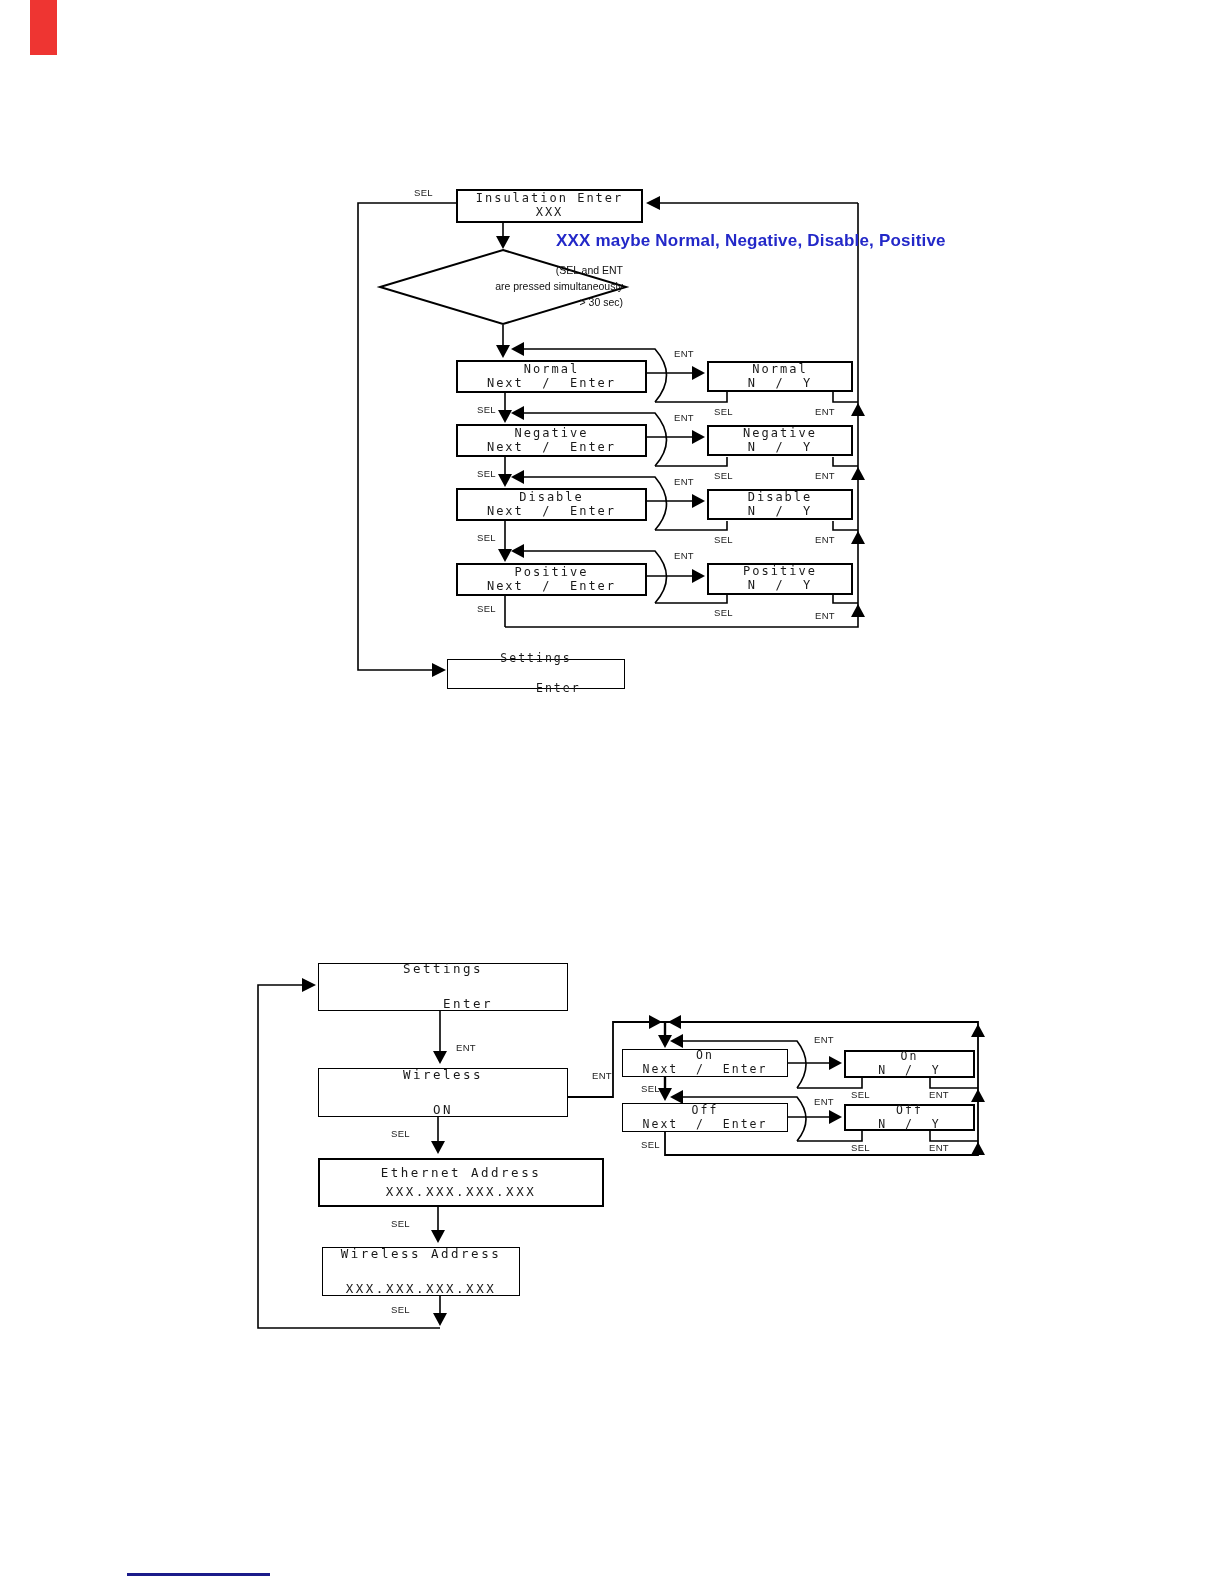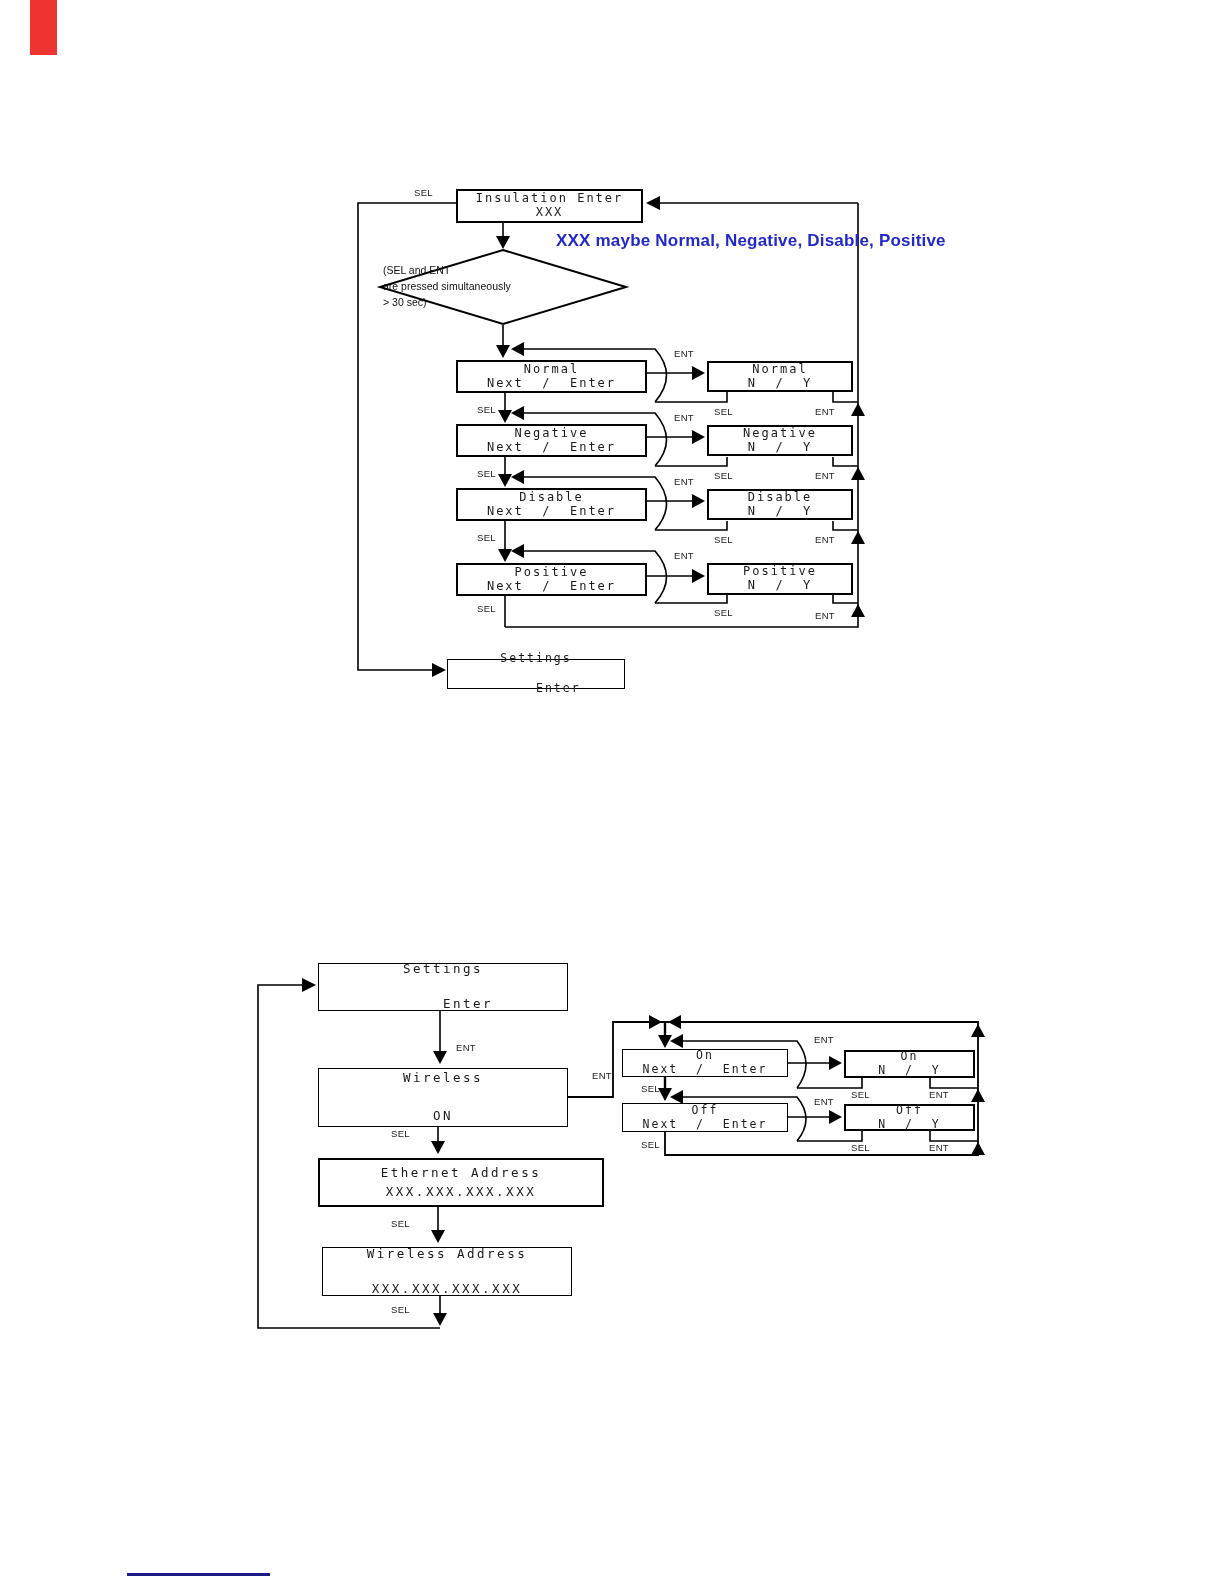--- a/index.html
+++ b/index.html
@@ -18,21 +18,21 @@
        line-height:1.15;font-size:12px;letter-spacing:2px;overflow:visible;}
   .box .l2.ind{text-align:left;padding-left:50%;}
   .thin{border-width:1.6px;gap:16px;}
   .mid{border-width:2px;}
   .big{font-size:12.5px;line-height:1.5;letter-spacing:2.5px;}
   .small{font-size:11.5px;line-height:1.2;}
   .lbl{position:absolute;font-family:"Liberation Sans",sans-serif;font-size:9.5px;
        color:#222;white-space:nowrap;letter-spacing:0.3px;}
   .note{position:absolute;left:556px;top:231px;font-family:"Liberation Sans",sans-serif;
         font-size:17px;font-weight:600;color:#2328c8;white-space:nowrap;letter-spacing:0.2px;}
-  .dtext{position:absolute;left:383px;top:263px;width:240px;text-align:left;
+  .dtext{position:absolute;left:383px;top:263px;width:240px;text-align:right;
         font-family:"Liberation Sans",sans-serif;font-size:10.5px;line-height:1.5;color:#111;}
 </style>
 </head>
 <body>
 
 <div class="page">
 
   <div class="red-marker"></div>
 
   <svg class="wires" width="1224" height="1584">
@@ -206,29 +206,29 @@
   <span class="lbl" style="left:815px;top:470px;">ENT</span>
   <span class="lbl" style="left:714px;top:534px;">SEL</span>
   <span class="lbl" style="left:815px;top:534px;">ENT</span>
   <span class="lbl" style="left:714px;top:607px;">SEL</span>
   <span class="lbl" style="left:815px;top:610px;">ENT</span>
 
   <div class="box thin big" style="left:318px;top:963px;width:250px;height:48px;">
     <div class="l1">Settings</div>
     <div class="l2 ind">Enter</div>
   </div>
-  <div class="box thin big" style="left:318px;top:1068px;width:250px;height:59px;justify-content:space-between;">
+  <div class="box thin big" style="left:318px;top:1068px;width:250px;height:49px;">
     <div class="l1">Wireless</div>
     <div class="l2">ON</div>
   </div>
   <div class="box mid big" style="left:318px;top:1158px;width:286px;height:49px;">
     <div class="l1">Ethernet Address</div>
     <div class="l2">XXX.XXX.XXX.XXX</div>
   </div>
-  <div class="box thin big" style="left:322px;top:1247px;width:250px;height:49px;">
+  <div class="box thin big" style="left:322px;top:1247px;width:198px;height:49px;">
     <div class="l1">Wireless Address</div>
     <div class="l2">XXX.XXX.XXX.XXX</div>
   </div>
 
   <div class="box small" style="left:622px;top:1049px;width:166px;height:28px;border-width:1.8px;">
     <div class="l1">On</div>
     <div class="l2">Next  /  Enter</div>
   </div>
   <div class="box small" style="left:844px;top:1050px;width:131px;height:28px;border-width:2.2px;">
     <div class="l1">On</div>

